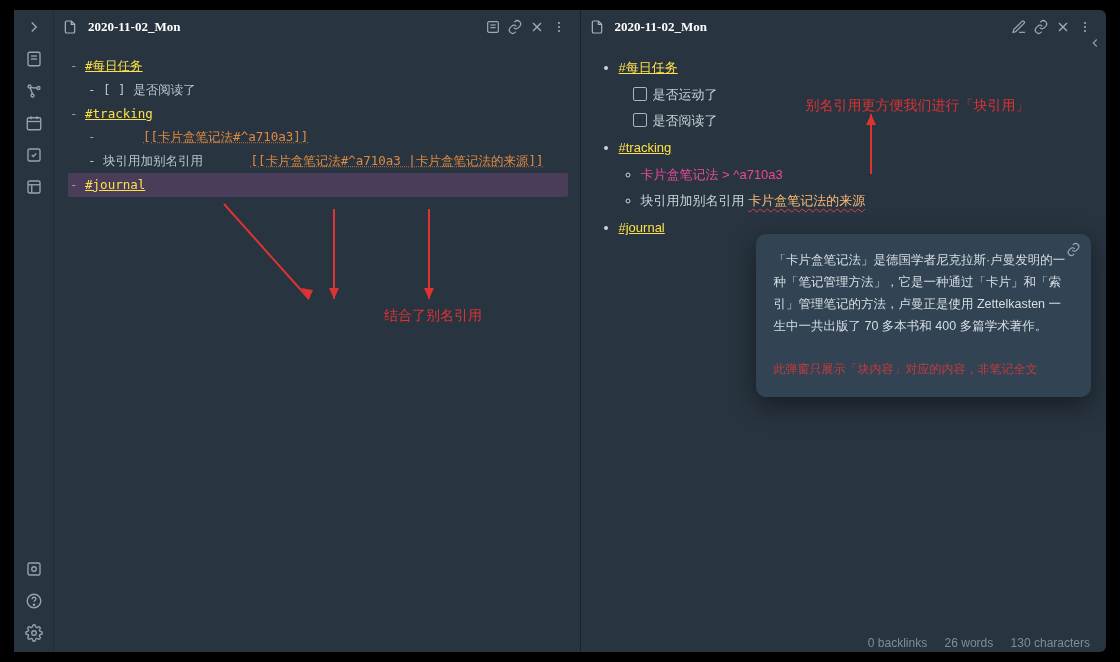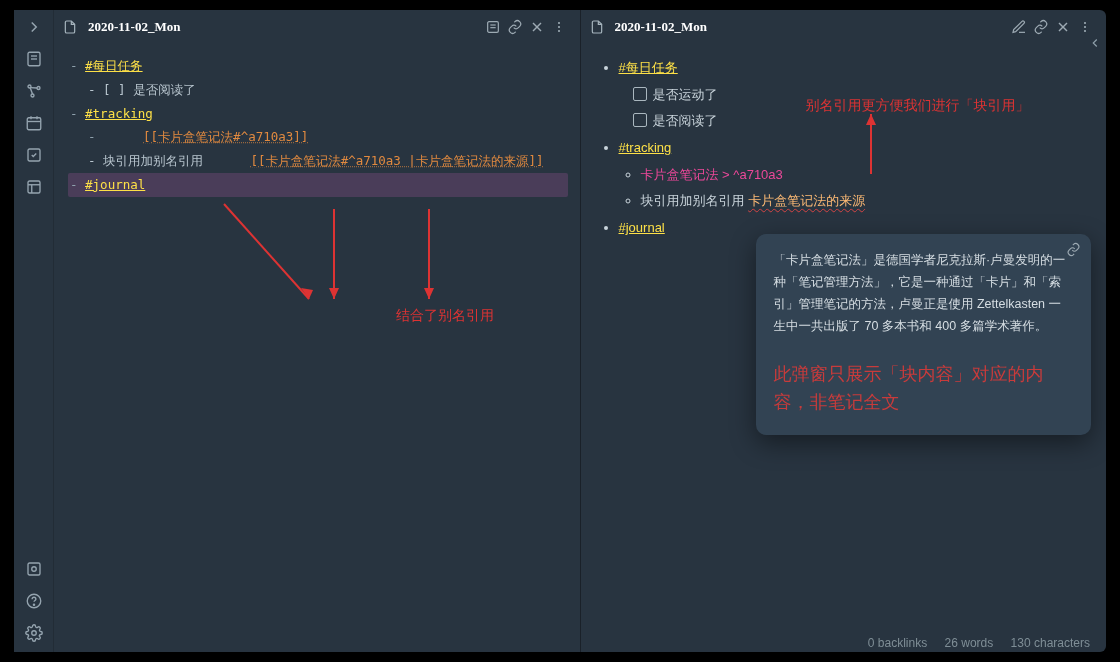--- a/index.html
+++ b/index.html
@@ -40,21 +40,21 @@
   .orange { color:#ec4899; }
   .gray { color:#fdba74; }
   .wavy { text-decoration: underline wavy #d24444; text-decoration-thickness: 1px; text-underline-offset: 3px; }
   
   .popover {
     position: absolute; left: 175px; top: 190px; width: 335px; 
     background: #324353; border-radius: 10px; padding: 16px 18px 18px;
     box-shadow: 0 8px 26px rgba(0,0,0,.45); color:#d6dee3; font-size:12.5px; line-height:1.75;
   }
   .popover .plink { position:absolute; right:10px; top:8px; color:#9daab3; }
-  .popnote { color:#c83b3b; margin-top:22px; font-size:18px; line-height:1.6; }
+  .popnote { color:#c83b3b; margin-top:22px; font-size:12px; line-height:1.6; }
   
   .rchev { position:absolute; right:4px; top:26px; color:#8fa0aa; cursor:pointer; }
   
   .anno { position:absolute; color:#d33; font-size:14px; pointer-events:none; }
   .arrow line, .arrow path { stroke:#d33; stroke-width:2; fill:none; }
   .arrow polygon { fill:#d33; }
   
   .status { position:absolute; right:16px; bottom:2px; color:#7f8e96; font-size:12px; }
   .status span { margin-left: 14px; margin-top: 25px; }
 </style>
@@ -175,21 +175,21 @@
         <span class="line-hl"><span class="dash">- </span><span class="tag">#journal</span></span>
 
         <svg class="arrow" style="position:absolute; left:0; top:0; width:100%; height:100%; pointer-events:none;">
           <line x1="170" y1="160" x2="255" y2="255"></line>
             <polygon points="255,255 247,244 259,246"></polygon>
           <line x1="280" y1="165" x2="280" y2="255"></line>
             <polygon points="280,255 275,244 285,244"></polygon>
           <line x1="375" y1="165" x2="375" y2="255"></line>
             <polygon points="375,255 370,244 380,244"></polygon>
         </svg>
-        <div class="anno" style="left:342px; top:258px;">结合了别名引用</div>
+        <div class="anno" style="left:330px; top:258px;">结合了别名引用</div>
       </div>
     </div>
 
     <div class="pane">
       <div class="tabhdr">
         <span class="file-ic">
             <svg viewBox="0 0 24 24" stroke="currentColor" stroke-width="1.8" fill="none">
               <path d="M14 3H7a2 2 0 0 0-2 2v14a2 2 0 0 0 2 2h10a2 2 0 0 0 2-2V8z"></path>
               <polyline points="14 3 14 8 19 8"></polyline>
             </svg>

